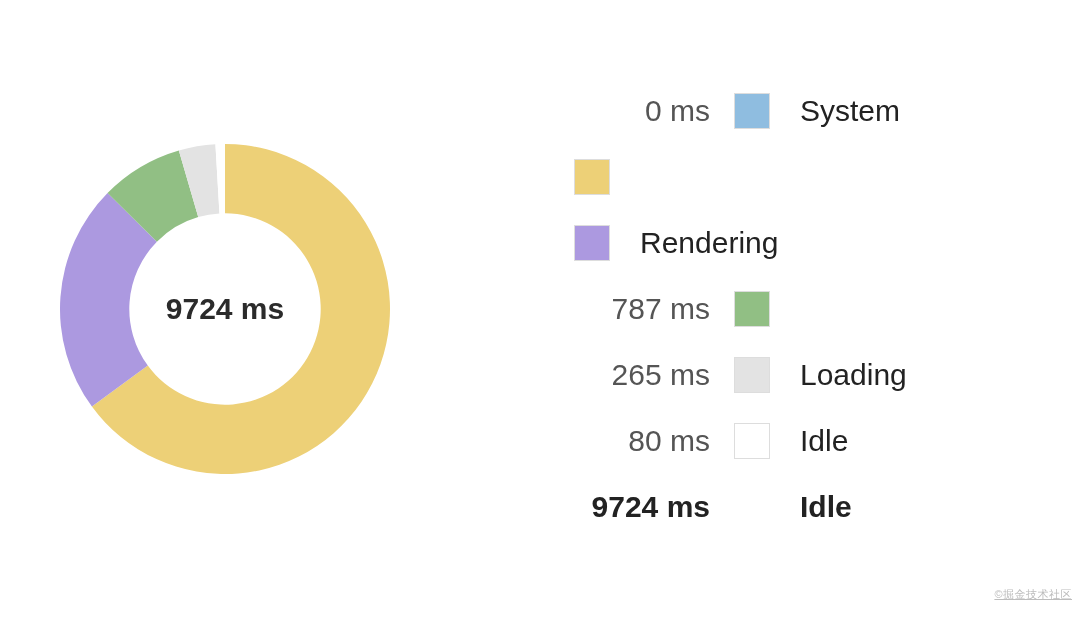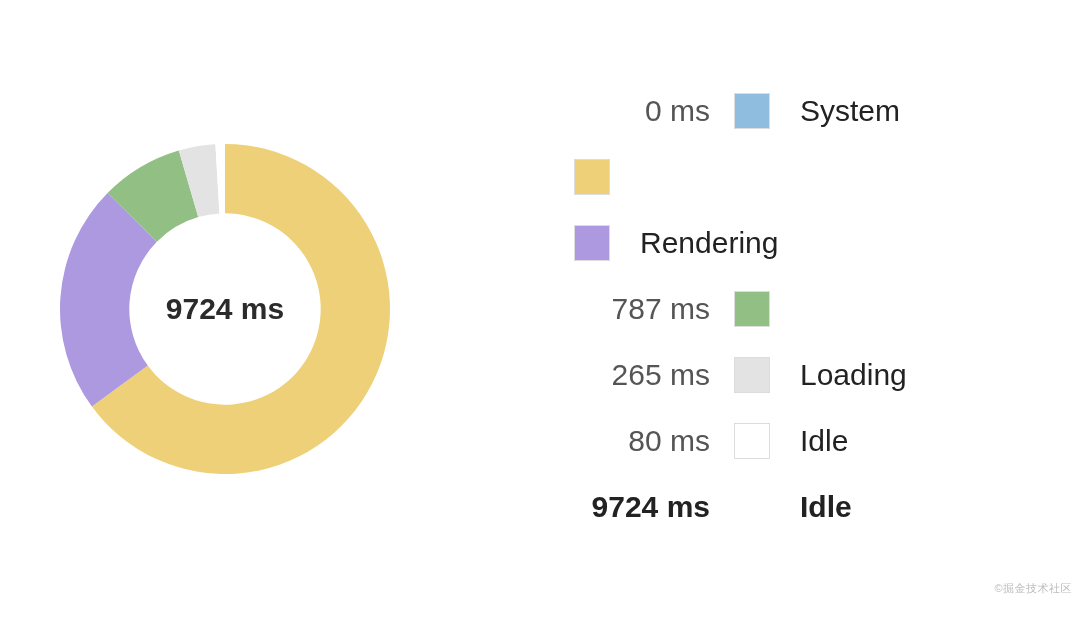--- a/index.html
+++ b/index.html
@@ -66,24 +66,25 @@
       font-weight: 700;
       color: #222;
     }
     .total-row .swatch-wrap {
       border: none;
       background: transparent !important;
     }
     .watermark {
       position: absolute;
       right: 8px;
-      bottom: 22px;
+      bottom: 16px;
       font-size: 11px;
       color: #bdbdbd;
       letter-spacing: 0.5px;
+      text-decoration: underline;
     }
   </style>
 </head>
 <body>
 
 <div class="chart-wrap">
   <svg class="donut" viewBox="0 0 100 100">
       <path d="M 50 0 A 50 50 0 1 1 9.668154673677947 79.5523645851501 L 26.607529710733214 67.14037145938705 A 28.999999999999996 28.999999999999996 0 1 0 50 21.000000000000004 Z" fill="#edd077"></path>
       <path d="M 9.668154673677947 79.5523645851501 A 50 50 0 0 1 14.408465179607902 14.882445285458488 L 29.356909804172588 29.631818265565922 A 28.999999999999996 28.999999999999996 0 0 0 26.607529710733214 67.14037145938705 Z" fill="#ac99e0"></path>
       <path d="M 14.408465179607902 14.882445285458488 A 50 50 0 0 1 36.00779549415632 1.9977270010403814 L 41.884521386610665 22.158681660603428 A 28.999999999999996 28.999999999999996 0 0 0 29.356909804172588 29.631818265565922 Z" fill="#91bf84"></path>

